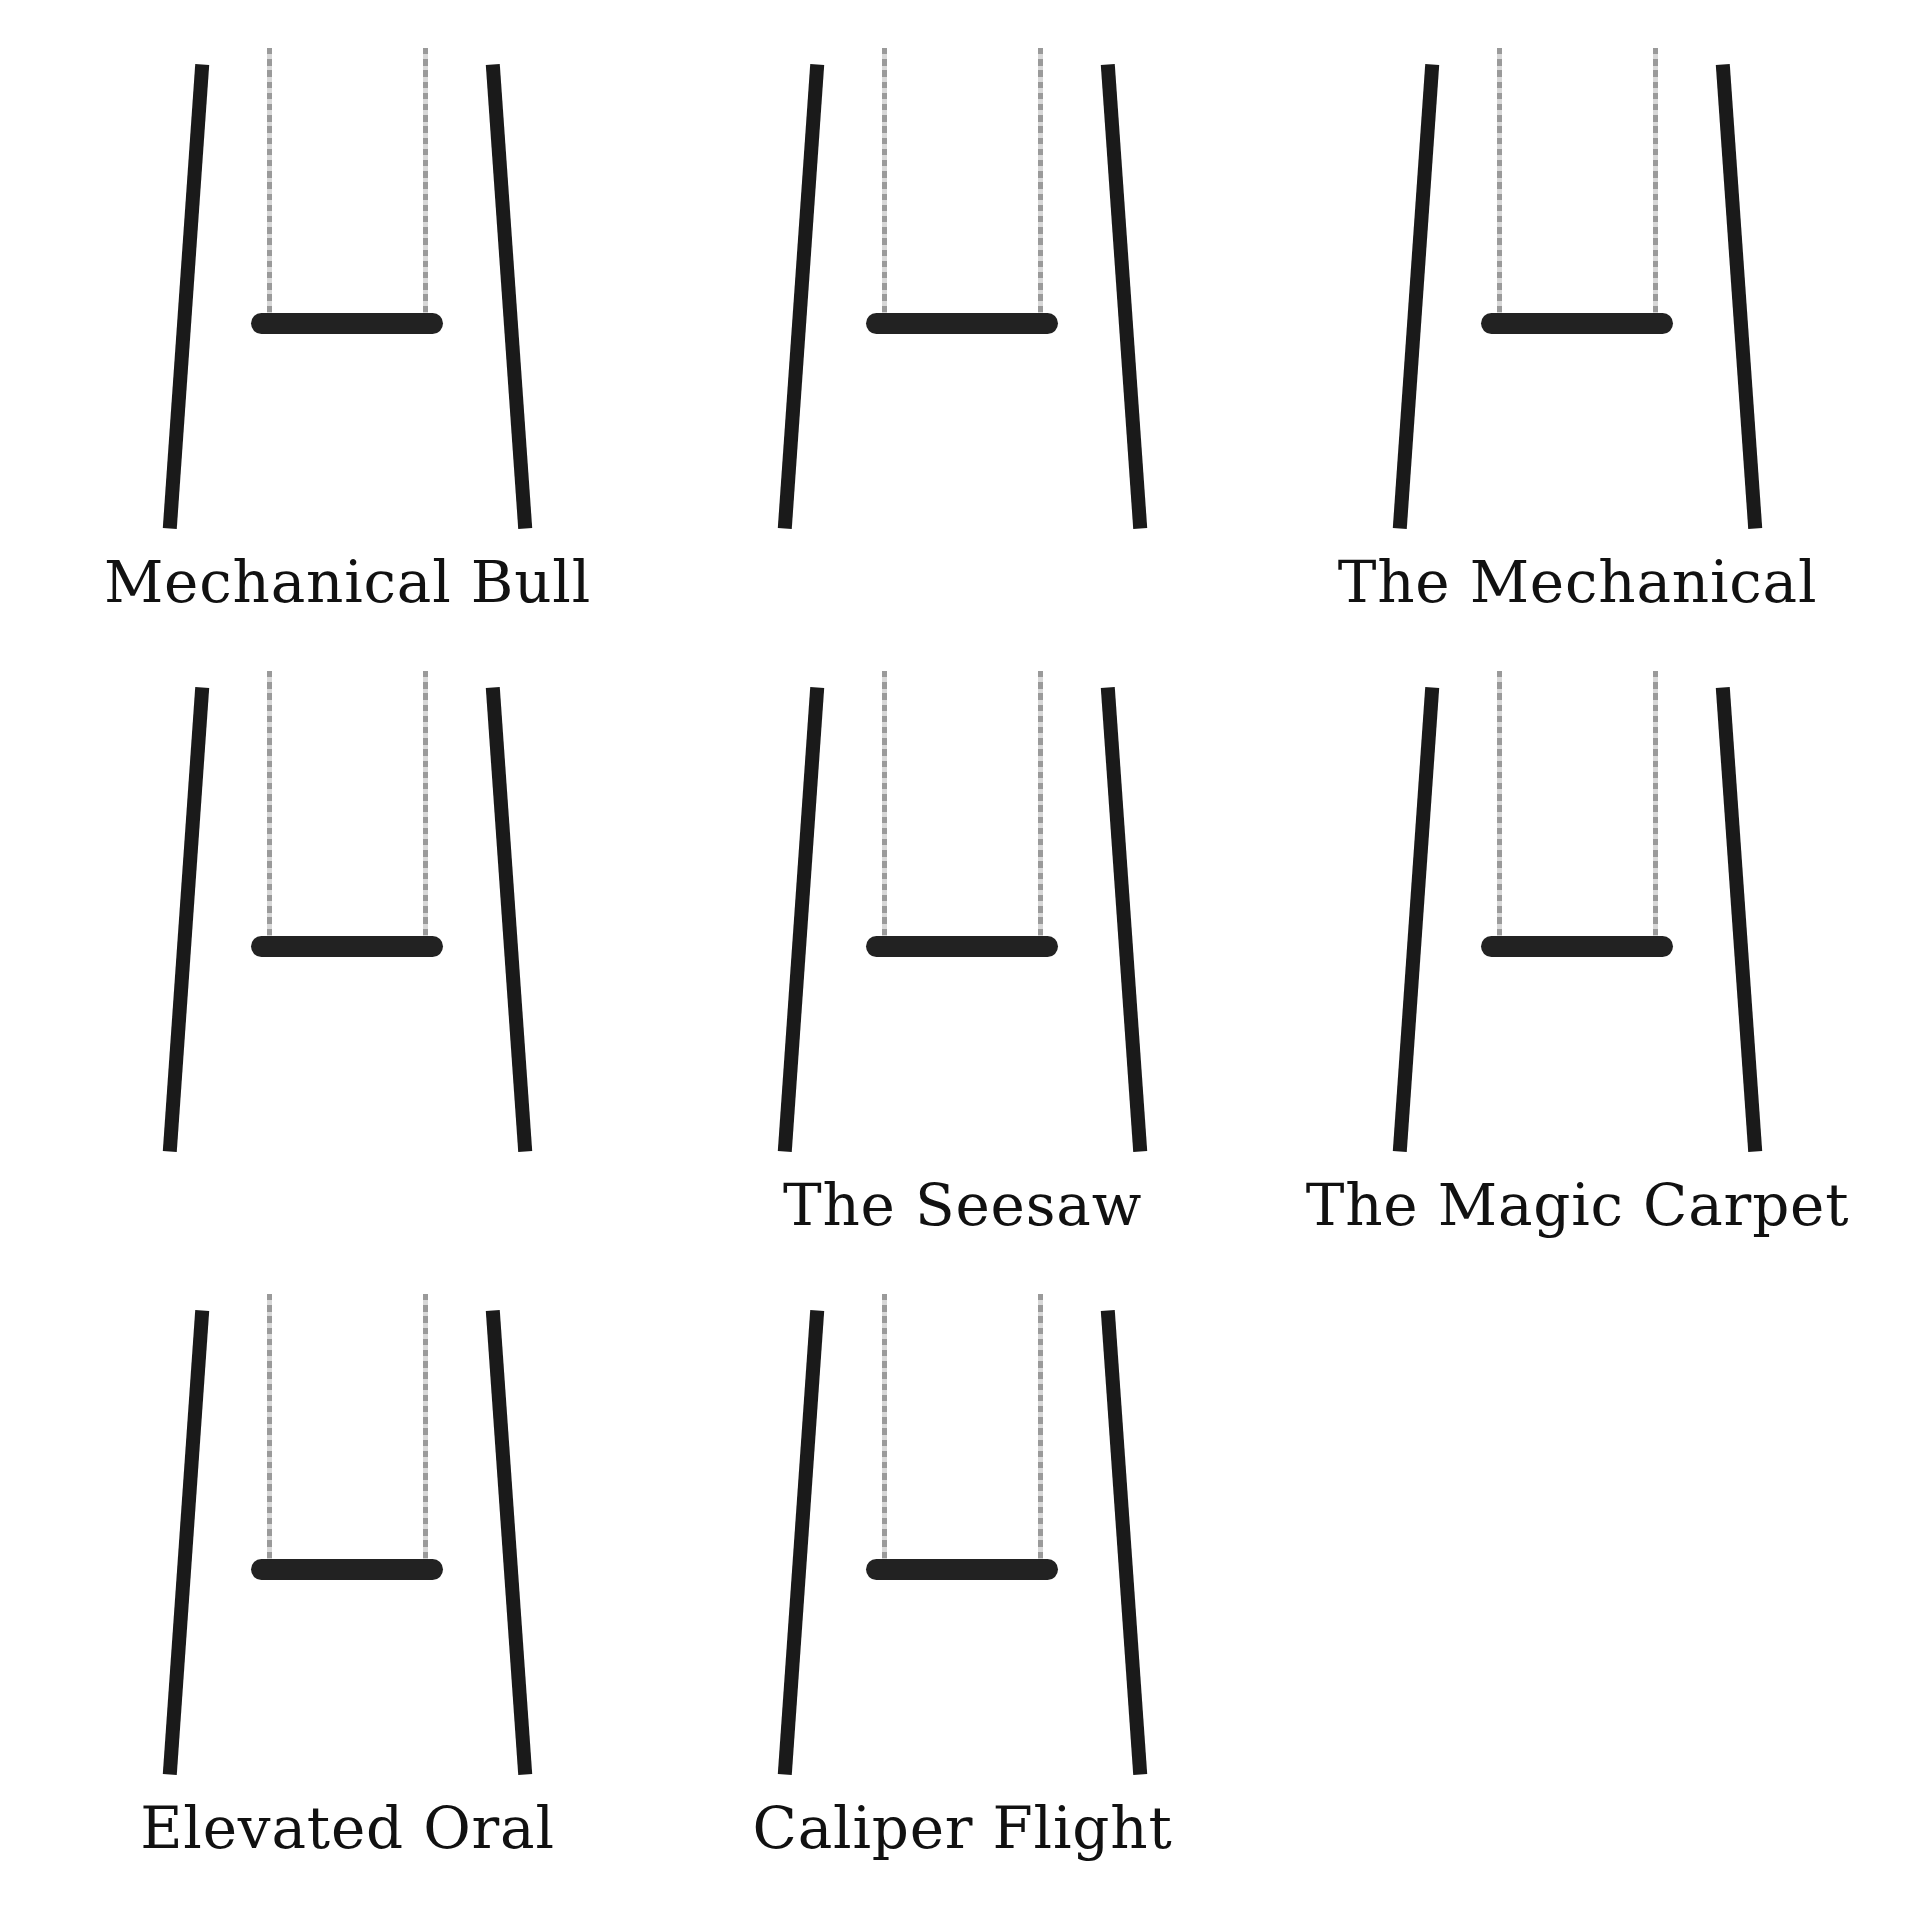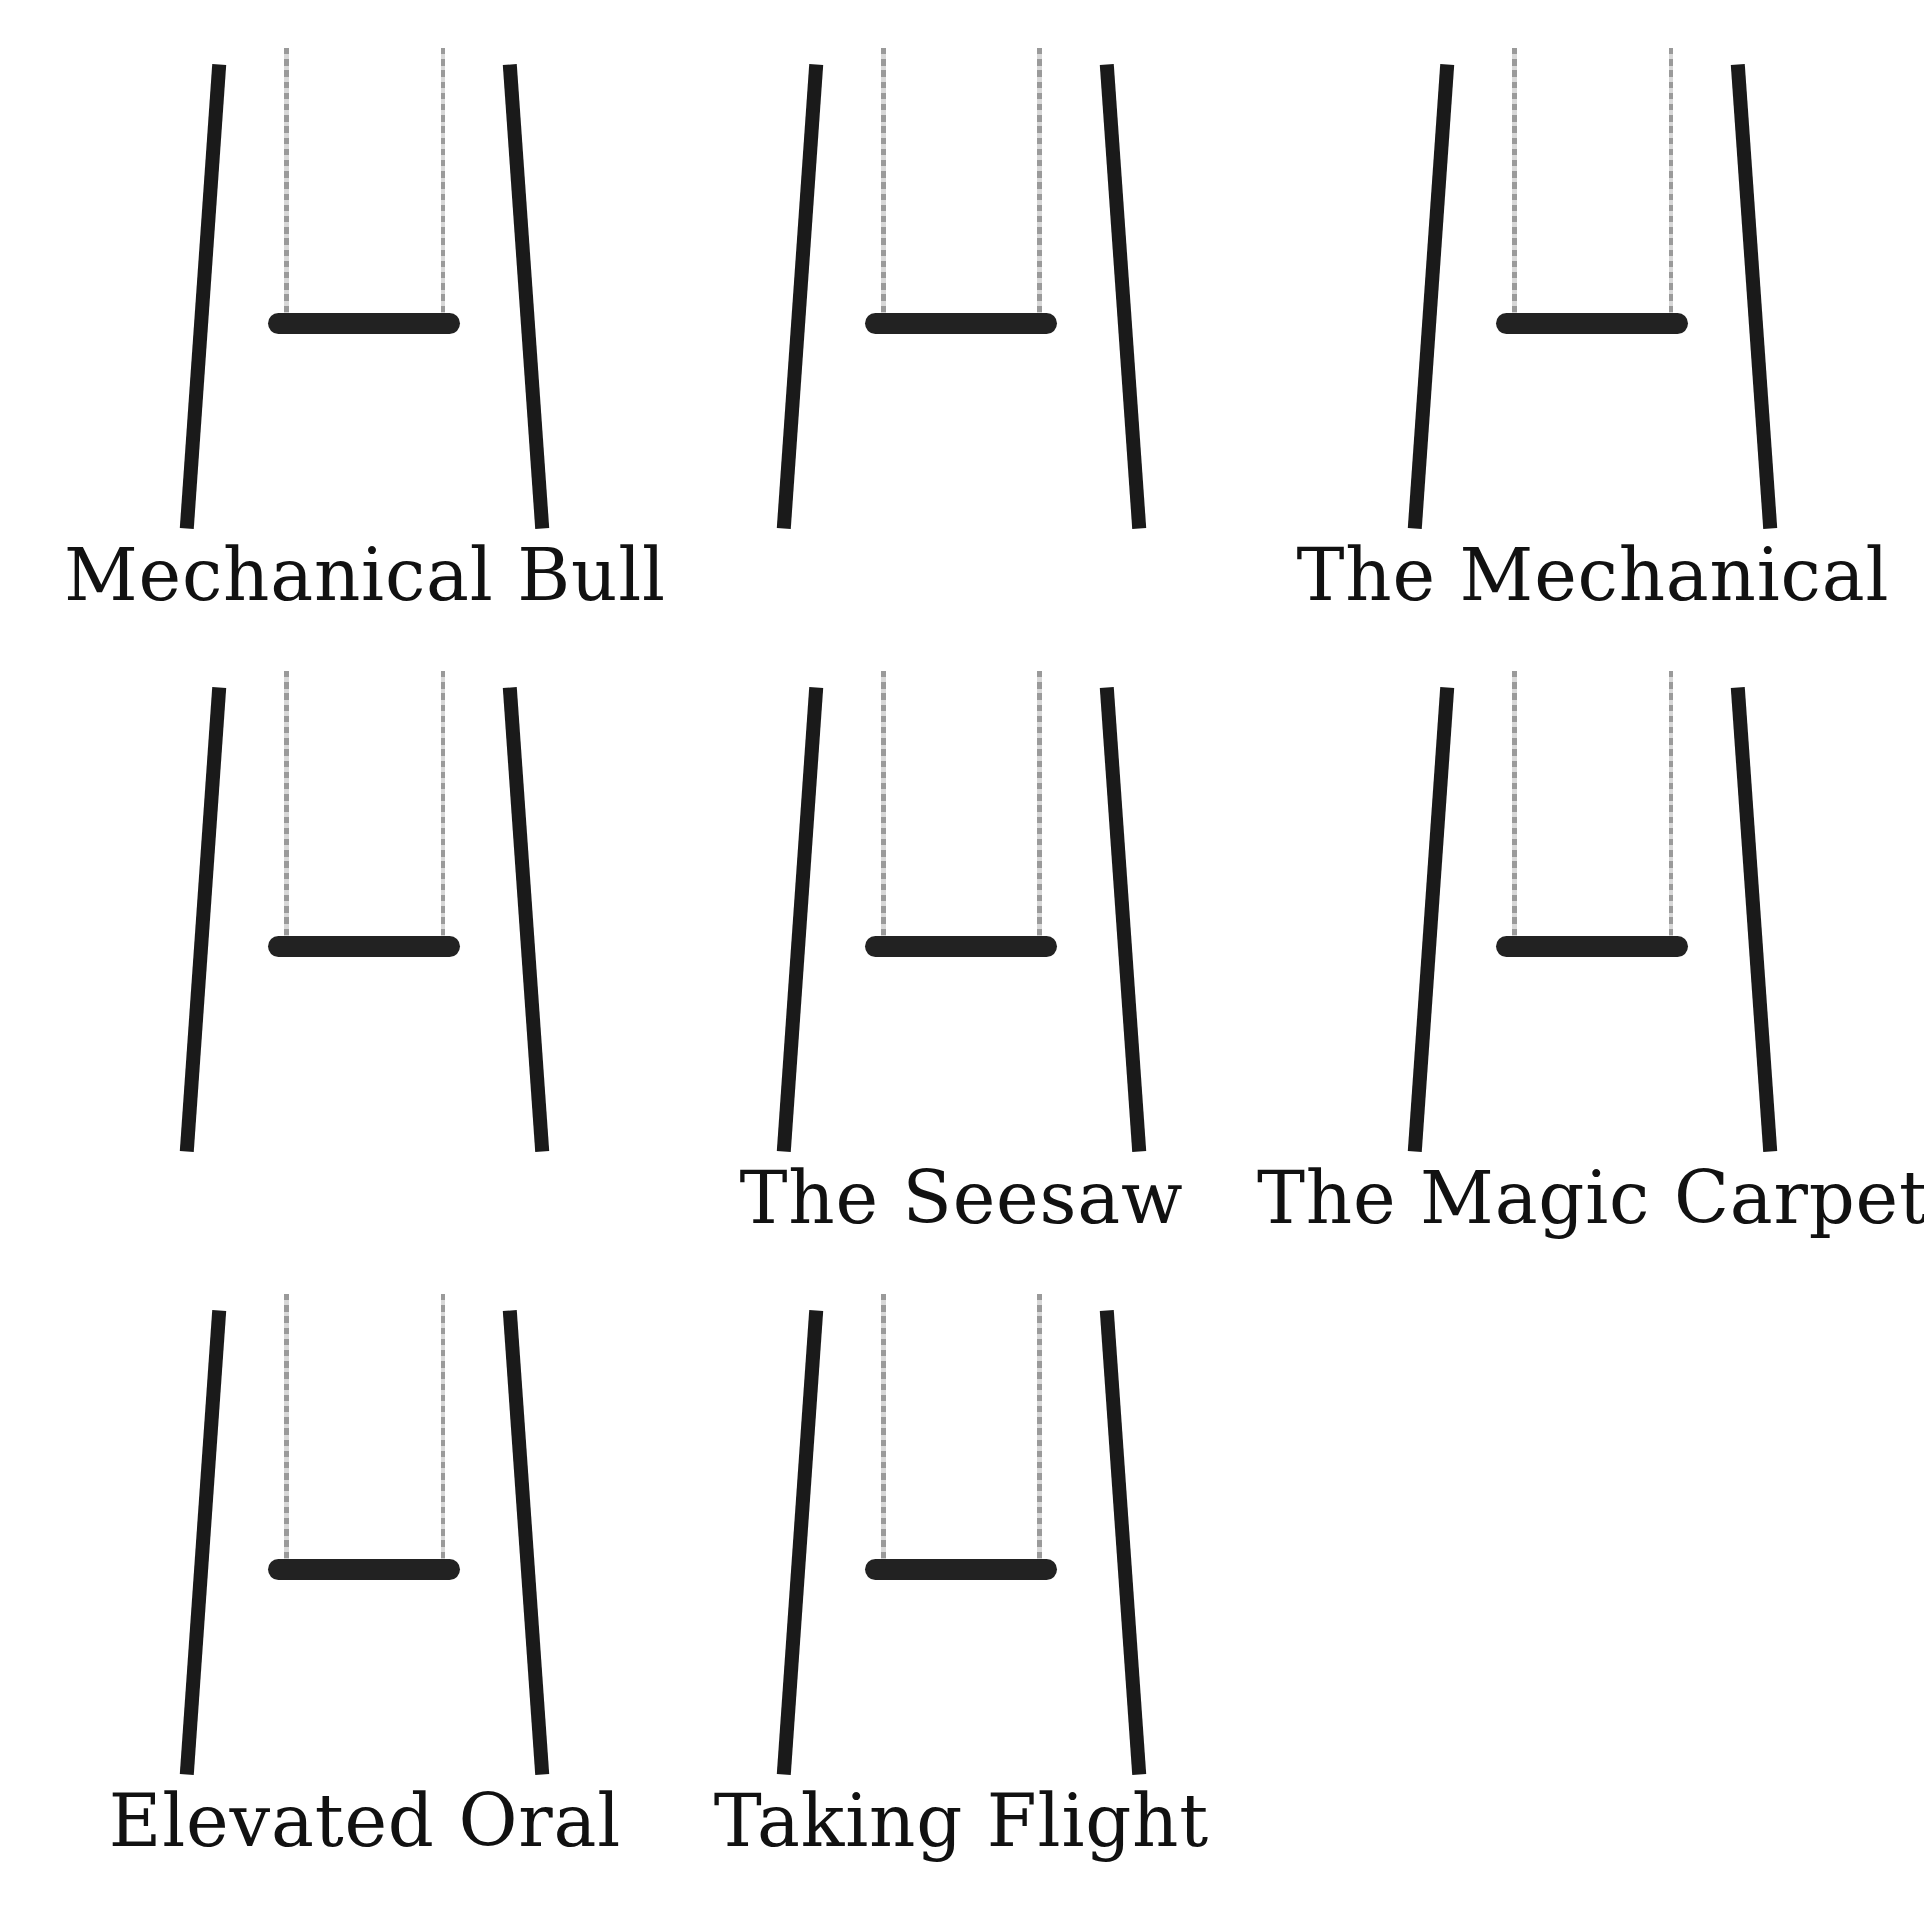--- a/index.html
+++ b/index.html
@@ -59,22 +59,22 @@
     .seat {
       position: absolute;
       left: 144px;
       top: 265px;
       width: 192px;
       height: 21px;
       border-radius: 10.4px;
       background: #222;
     }
     .caption {
-      margin-top: 4px;
-      font-size: 72px;
+      margin-top: 19px;
+      font-size: 58px;
       color: #111;
       letter-spacing: 0.8px;
       text-align: center;
       white-space: nowrap;
     }
   </style>
 </head>
 <body>
 
 <div class="grid">
@@ -156,17 +156,17 @@
   </div>
 
   <div class="cell">
     <div class="art">
       <div class="leg l"></div>
       <div class="leg r"></div>
       <div class="chain a"></div>
       <div class="chain b"></div>
       <div class="seat"></div>
     </div>
-    <div class="caption">Taking Flight</div>
+    <div class="caption">Caliper Flight</div>
   </div>
 
 </div>
 
 
 </body></html>

